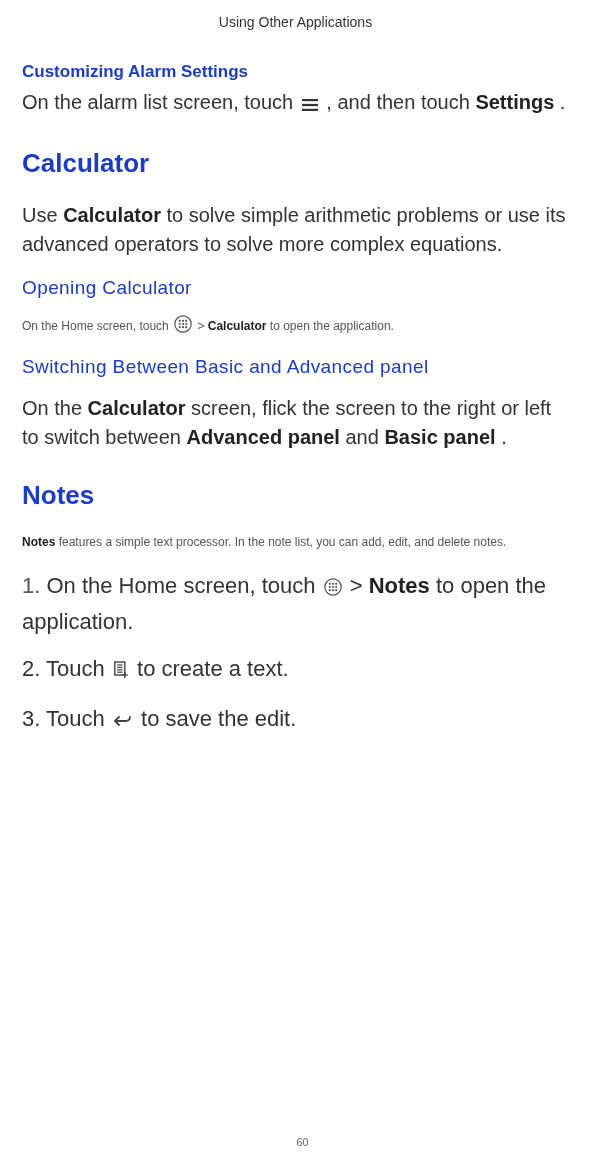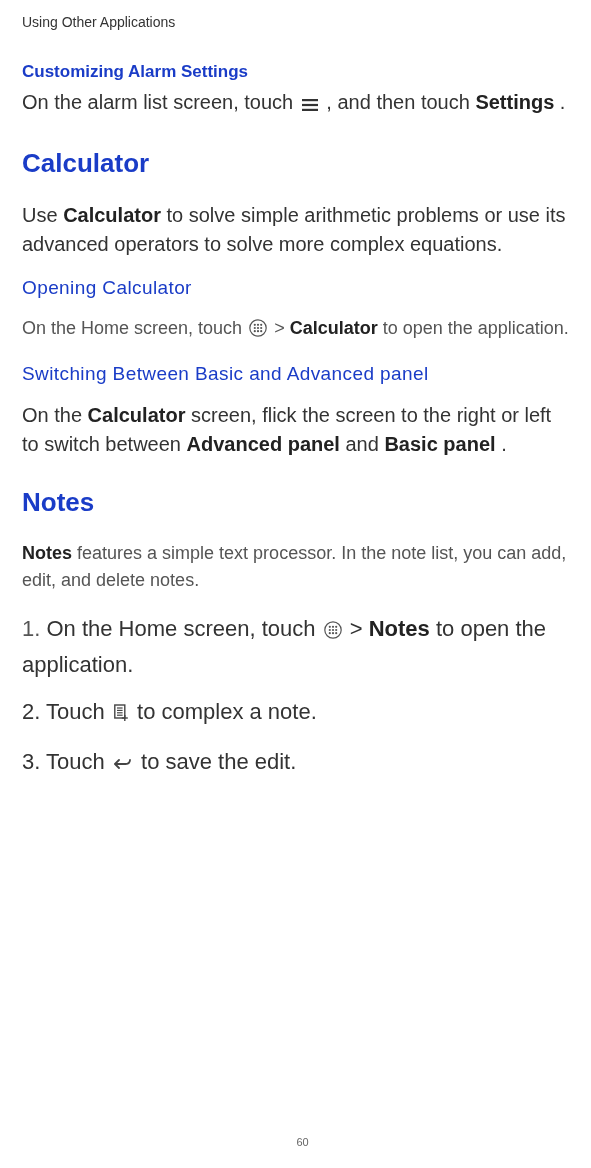--- a/index.html
+++ b/index.html
@@ -6,21 +6,21 @@
     body {
       width: 591px;
       height: 1168px;
       background: #fff;
       font-family: Arial, Helvetica, sans-serif;
       color: #333;
       position: relative;
       padding: 12px 22px 0 22px;
     }
     .header-label {
-      text-align: left;
+      text-align: center;
       font-size: 14px;
       color: #333;
       margin-bottom: 32px;
       margin-top: 2px;
     }
     .sub-heading-blue {
       color: #1a3cc7;
       font-size: 17px;
       font-weight: 700;
       margin-bottom: 6px;
@@ -40,21 +40,21 @@
     }
     .mid-heading {
       color: #1a3cc7;
       font-size: 19px;
       font-weight: 400;
       margin-top: 14px;
       margin-bottom: 16px;
       letter-spacing: 0.4px;
     }
     .light-body {
-      font-size: 18px;
+      font-size: 12px;
       color: #555;
       line-height: 1.5;
       margin-bottom: 18px;
     }
     .list-item {
       font-size: 22px;
       color: #333;
       line-height: 1.5;
       margin-bottom: 14px;
     }
@@ -174,21 +174,21 @@
     <svg width="16" height="18" viewBox="0 0 16 18">
         <rect x="1.8" y="1" width="10" height="13" fill="none" stroke="#444" stroke-width="1.4"></rect>
         <line x1="4" y1="4" x2="9.6" y2="4" stroke="#444" stroke-width="1.2"></line>
         <line x1="4" y1="6.4" x2="9.6" y2="6.4" stroke="#444" stroke-width="1.2"></line>
         <line x1="4" y1="8.8" x2="9.6" y2="8.8" stroke="#444" stroke-width="1.2"></line>
         <line x1="4" y1="11.2" x2="9.6" y2="11.2" stroke="#444" stroke-width="1.2"></line>
         <line x1="11.8" y1="11" x2="11.8" y2="17" stroke="#444" stroke-width="1.4"></line>
         <line x1="8.8" y1="14" x2="14.8" y2="14" stroke="#444" stroke-width="1.4"></line>
       </svg>
   </span>
-  <span> to complex a note.</span>
+  <span> to create a text.</span>
 </div>
 
 <div class="list-item">
   <span>3. Touch </span>
   <span class="icon">
     <svg width="20" height="16" viewBox="0 0 20 16">
         <path d="M 6 12 L 2 8 L 6 4" fill="none" stroke="#444" stroke-width="1.8" stroke-linecap="round" stroke-linejoin="round"></path>
         <path d="M 2.5 8 L 13 8 A 5 5 0 0 0 13 8" fill="none" stroke="#444" stroke-width="1.8"></path>
         <path d="M 2.5 8 L 12 8 Q 17 8 17 4" fill="none" stroke="#444" stroke-width="1.8" stroke-linecap="round"></path>
       </svg>

